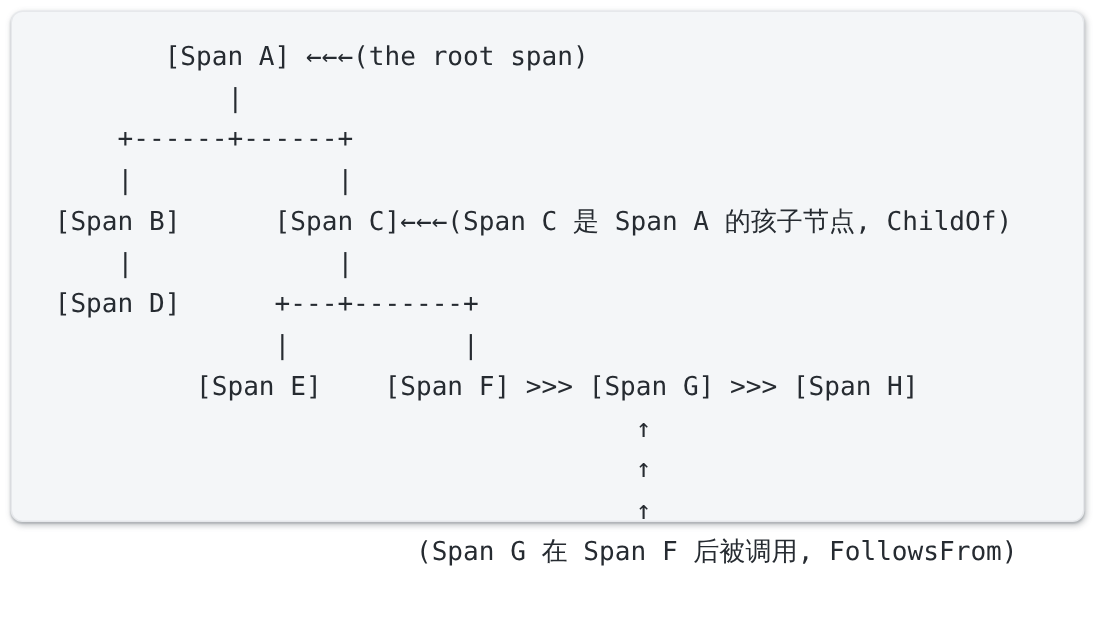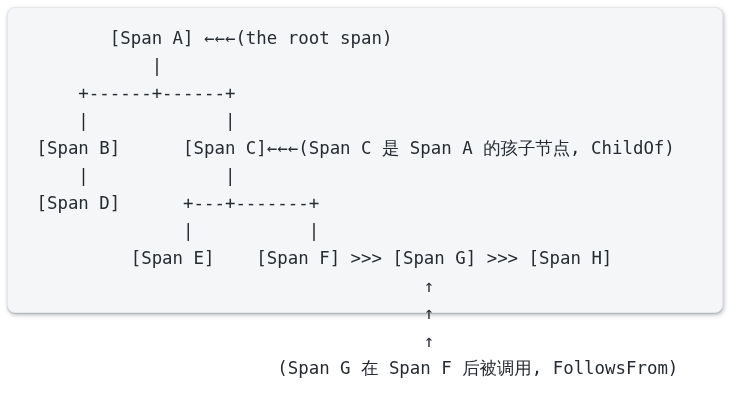--- a/index.html
+++ b/index.html
@@ -11,21 +11,21 @@
   * { margin: 0; padding: 0; box-sizing: border-box; }
   html, body {
     width: 736px; height: 412px;
     background: var(--page-background);
     overflow: hidden;
     font-family: "DejaVu Sans", "Liberation Sans", sans-serif;
   }
   .code-card {
     position: absolute;
     left: 7px; top: 7px;
-    width: 716px; height: 306px;
+    width: 716px; height: 341px;
     background: var(--code-block-background);
     border: 1px solid var(--code-block-border);
     border-radius: 8px;
     box-shadow: 1px 2px 4px rgba(105,110,118,0.45), 0 1px 1px rgba(105,110,118,0.25);
   }
   pre.ascii {
     padding: 17px 0 0 18px;
     font-family: "DejaVu Sans Mono", "Liberation Mono", monospace;
     font-size: 17.4px;
     line-height: 27.5px;

